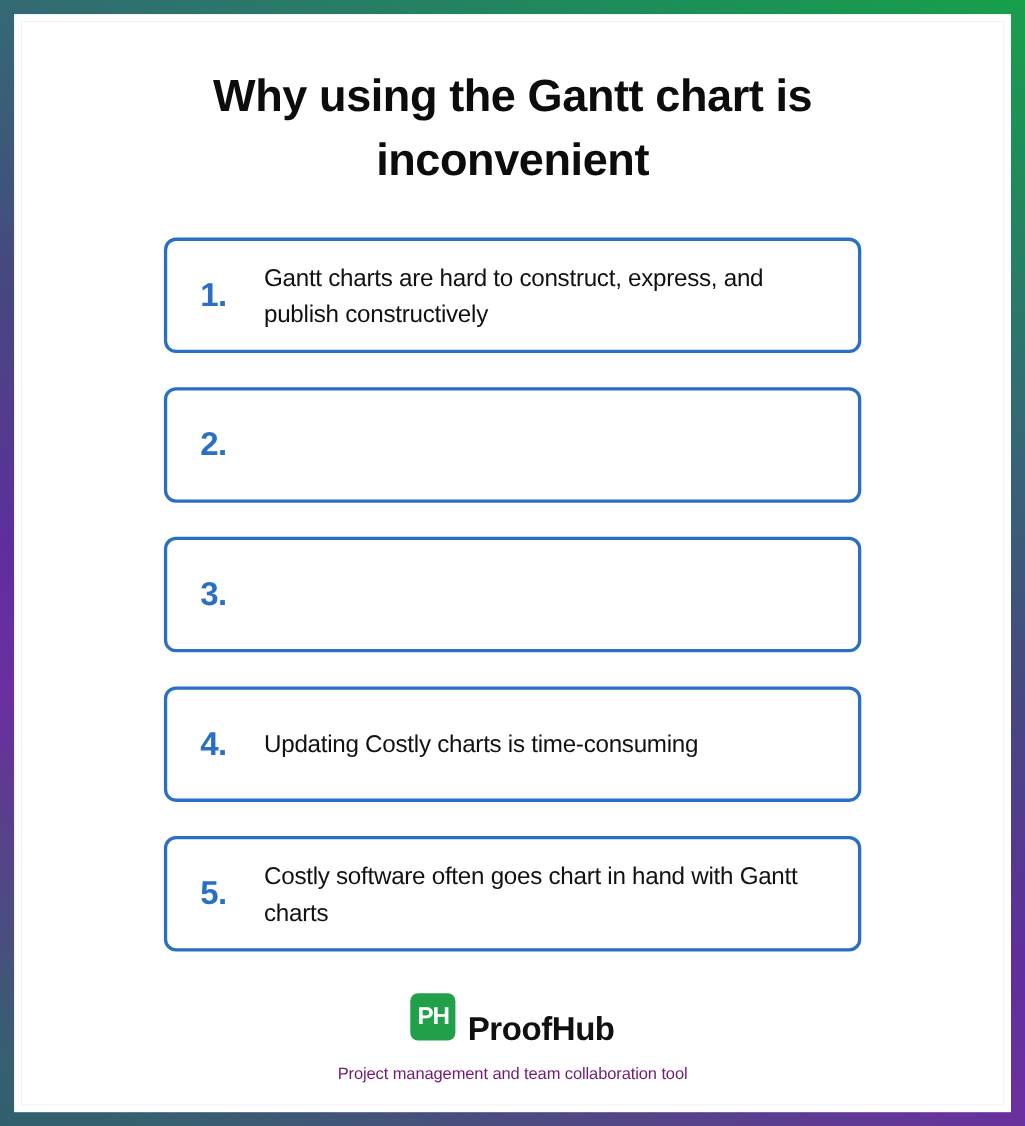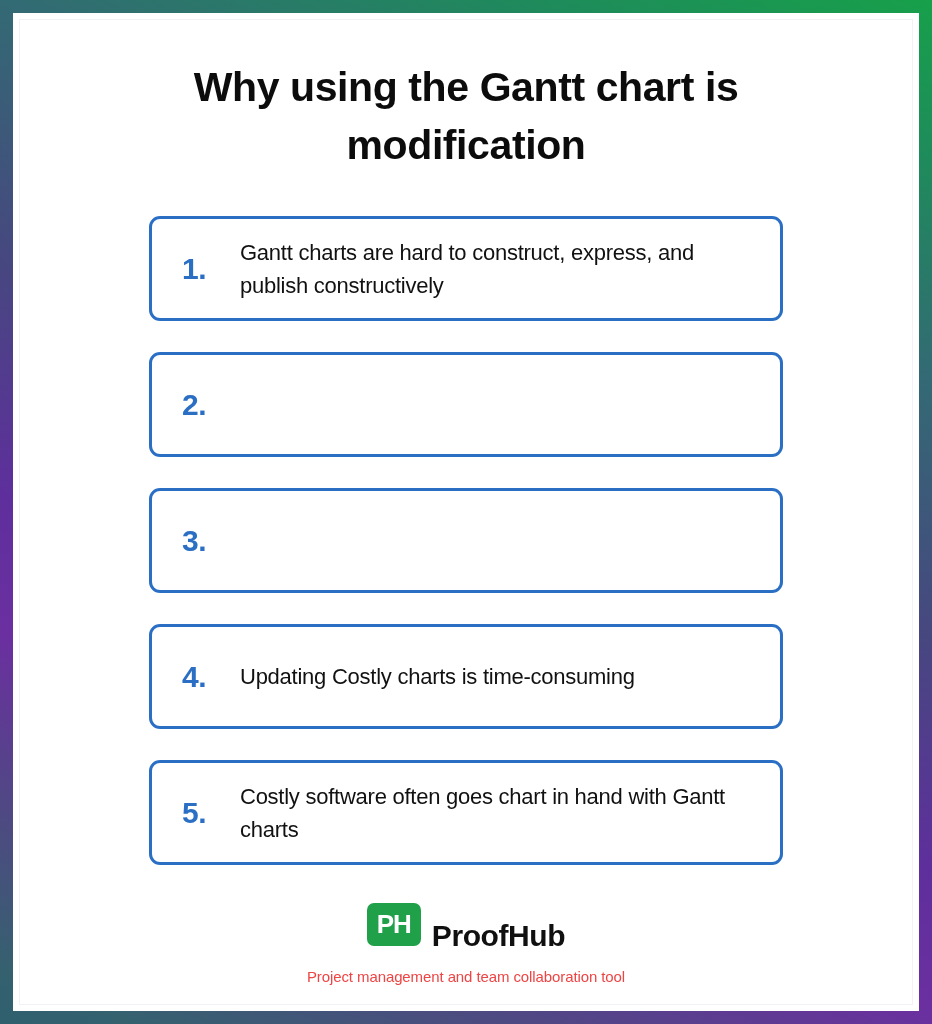--- a/index.html
+++ b/index.html
@@ -104,56 +104,56 @@
     align-items: center;
   }
 
   .brand {
     display: flex;
     align-items: center;
     gap: 11px;
   }
 
   .brand-mark {
-    width: 54px;
+    width: 41px;
     height: 43px;
     border-radius: 7px;
     background: #21a04a;
     color: #ffffff;
-    font-size: 26px;
+    font-size: 22px;
     font-weight: bold;
     letter-spacing: -1px;
     display: flex;
     align-items: center;
     justify-content: center;
     text-align: right;
   }
 
   .brand-name {
     font-size: 30px;
     font-weight: bold;
     color: #101010;
     letter-spacing: -0.4px;
     margin-top: 24px;
   }
 
   .tagline {
     margin-top: 15px;
     font-size: 15px;
-    color: #ef4444;
+    color: #701a75;
     letter-spacing: -0.1px;
   }
 </style>
 </head>
 <body>
 
 <div id="poster">
   <div id="poster-inner">
 
-    <h1 class="title">Why using the Gantt chart is modification</h1>
+    <h1 class="title">Why using the Gantt chart is inconvenient</h1>
 
     <div class="reasons">
 
       <div class="reason-box">
         <div class="reason-num">1.</div>
         <div class="reason-text">Gantt charts are hard to construct, express, and publish constructively</div>
       </div>
 
       <div class="reason-box">
         <div class="reason-num">2.</div>

